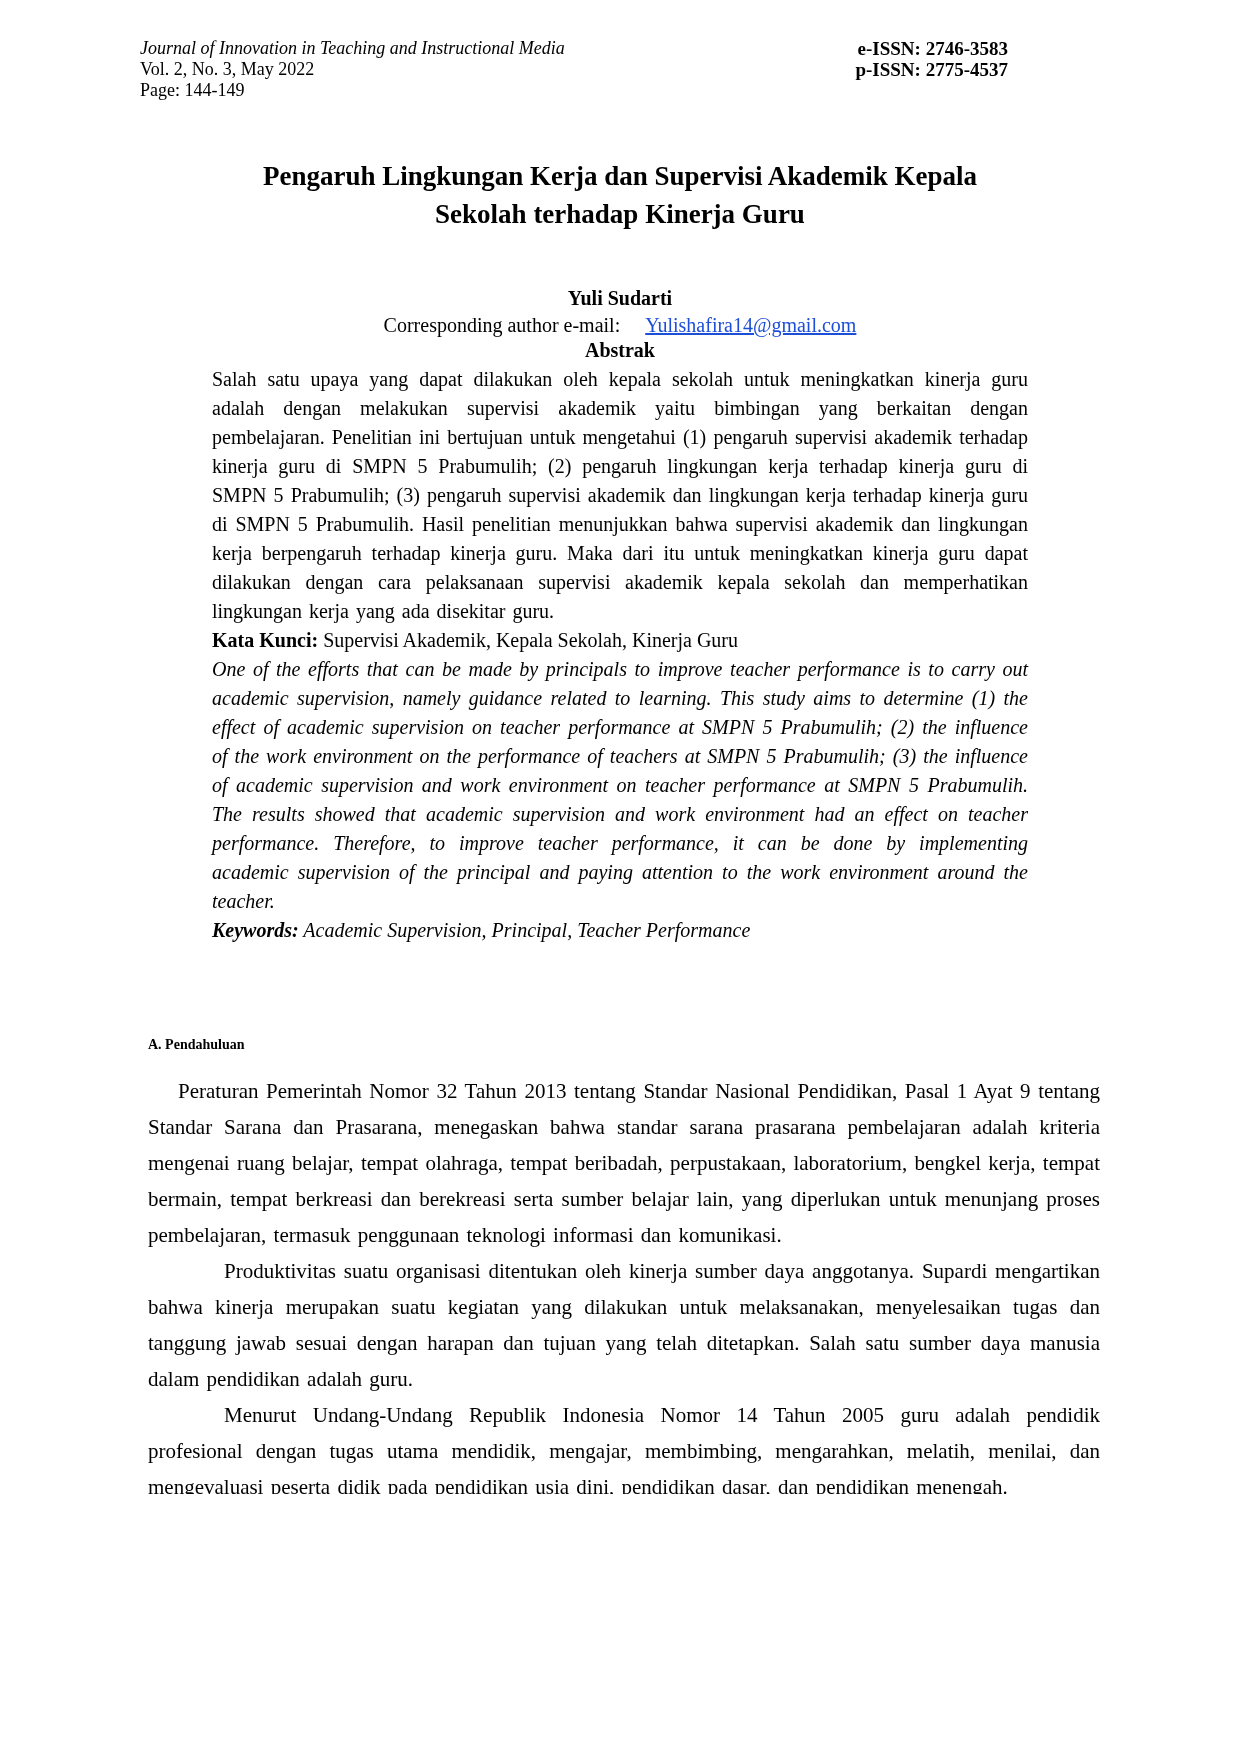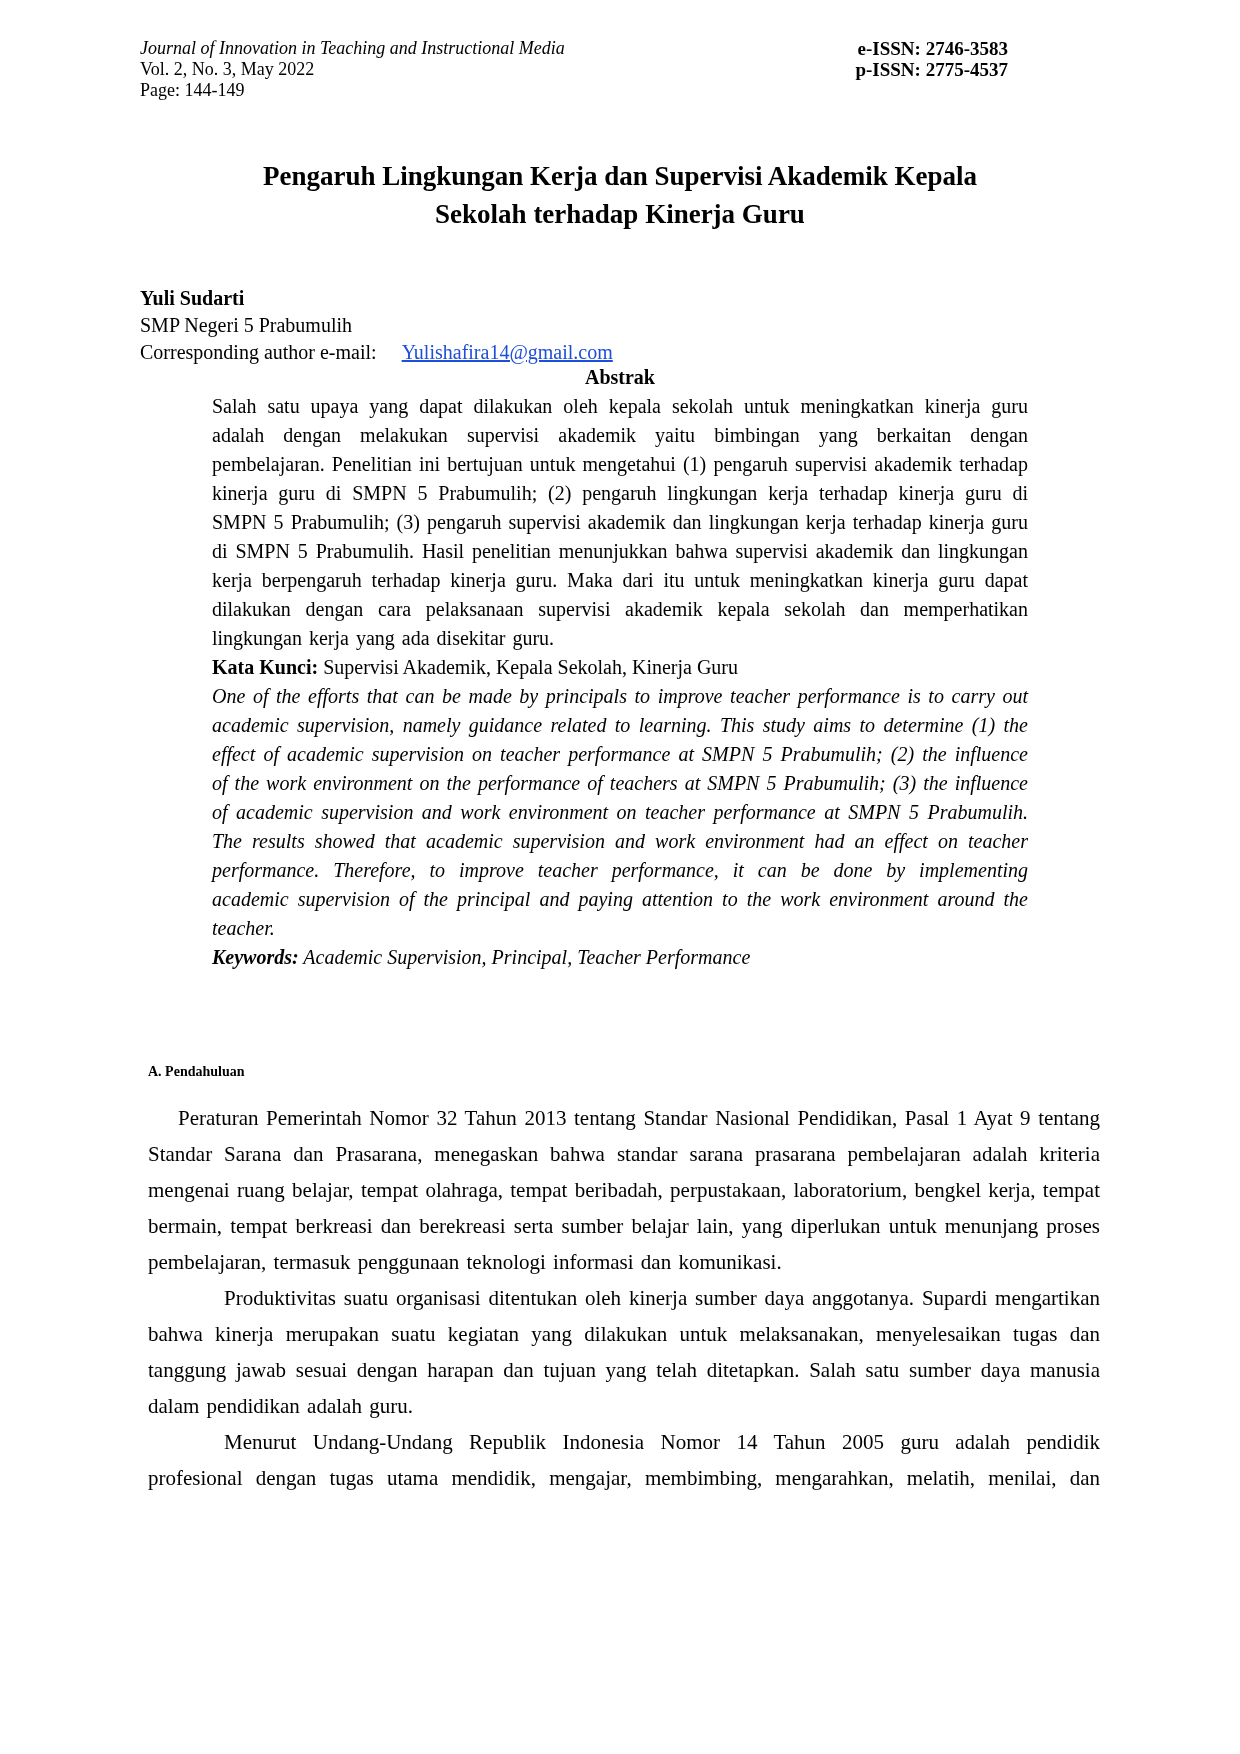--- a/index.html
+++ b/index.html
@@ -23,21 +23,21 @@
   
   .title {
     font-size: 27px;
     font-weight: bold;
     line-height: 38px;
     text-align: center;
     max-width: 800px;
     margin: 56px auto 0 auto;
   }
   
-  .author-block { text-align: left; font-size: 20px; line-height: 27px; margin-top: 52px; }
+  .author-block { text-align: center; font-size: 20px; line-height: 27px; margin-top: 52px; }
   .author-name { font-weight: bold; }
   .email-link { color: #0563C1; text-decoration: underline; cursor: pointer; }
   
   .abstract-heading {
     text-align: center;
     font-size: 20px;
     font-weight: bold;
     margin-bottom: 3px;
   }
   .abstract-heading.en { margin-top: 46px; }
@@ -100,21 +100,20 @@
     <div class="header-right">
       <div>e-ISSN: 2746-3583</div>
       <div>p-ISSN: 2775-4537</div>
     </div>
   </header>
 
   <h1 class="title">Pengaruh Lingkungan Kerja dan Supervisi Akademik Kepala Sekolah terhadap Kinerja Guru</h1>
 
   <div class="author-block">
     <div class="author-name">Yuli Sudarti</div>
-    <div>SMP Negeri 5 Prabumulih</div>
     <div>
       <span>Corresponding author e-mail: </span><a class="email-link" href="#" style="color: #1d4ed8; margin-left: 20px;">Yulishafira14@gmail.com</a>
     </div>
   </div>
 
   <section>
     <h2 class="abstract-heading">Abstrak</h2>
     <p class="abstract-text">Salah satu upaya yang dapat dilakukan oleh kepala sekolah untuk meningkatkan kinerja guru adalah dengan melakukan supervisi akademik yaitu bimbingan yang berkaitan dengan pembelajaran. Penelitian ini bertujuan untuk mengetahui (1) pengaruh supervisi akademik terhadap kinerja guru di SMPN 5 Prabumulih; (2) pengaruh lingkungan kerja terhadap kinerja guru di SMPN 5 Prabumulih; (3) pengaruh supervisi akademik dan lingkungan kerja terhadap kinerja guru di SMPN 5 Prabumulih. Hasil penelitian menunjukkan bahwa supervisi akademik dan lingkungan kerja berpengaruh terhadap kinerja guru. Maka dari itu untuk meningkatkan kinerja guru dapat dilakukan dengan cara pelaksanaan supervisi akademik kepala sekolah dan memperhatikan lingkungan kerja yang ada disekitar guru.</p>
     <p class="kw-line">
       <span class="kw-label">Kata Kunci:</span><span> Supervisi Akademik, Kepala Sekolah, Kinerja Guru</span>

